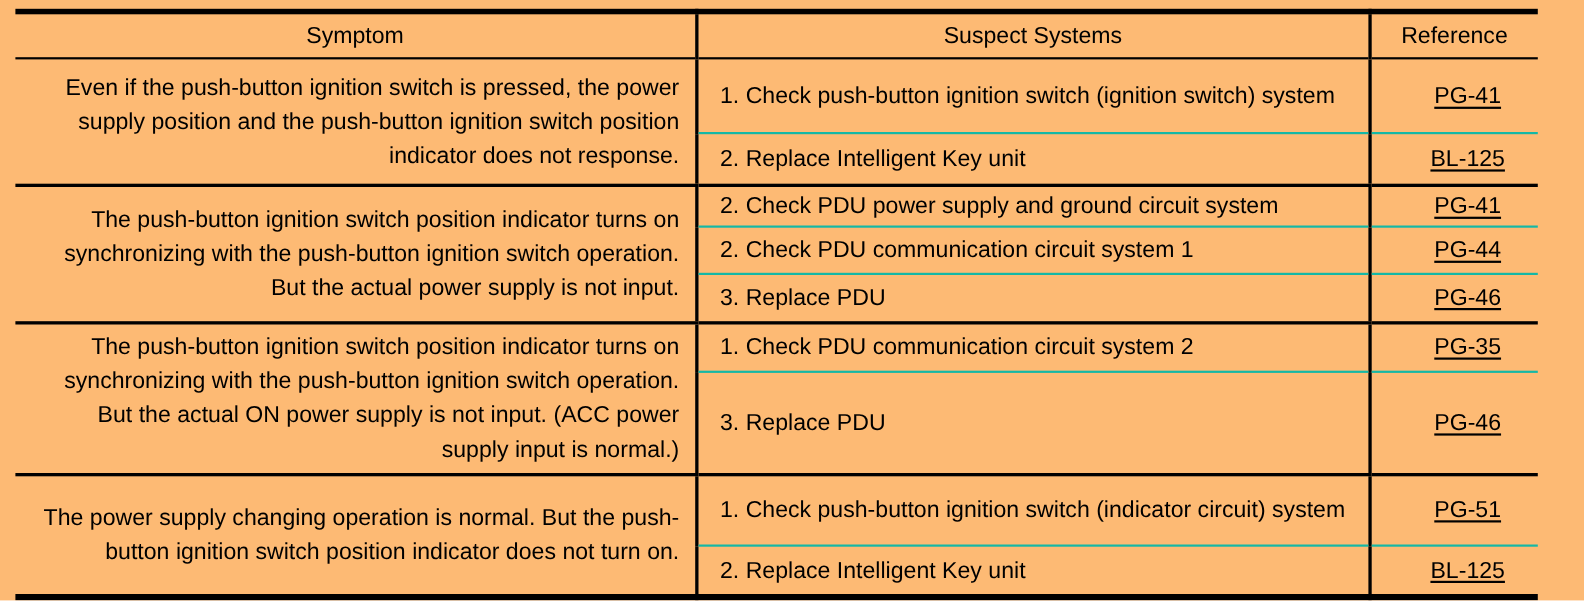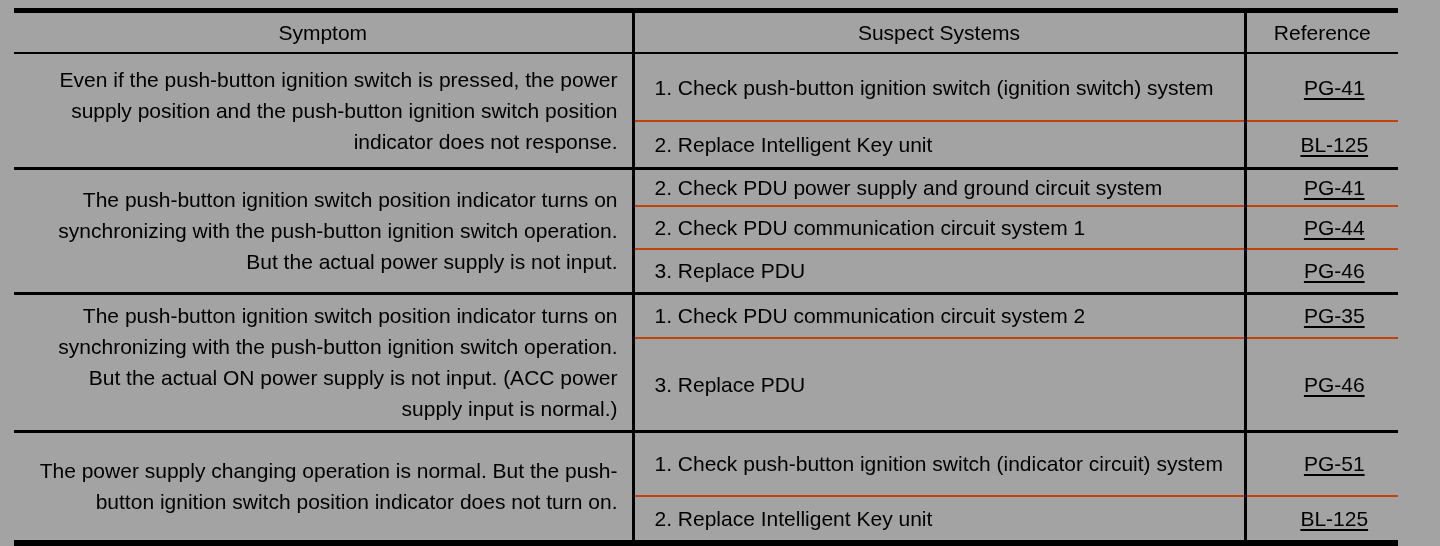--- a/index.html
+++ b/index.html
@@ -6,21 +6,21 @@
     margin: 0;
     padding: 0;
     background: #ffffff;
     font-family: "Liberation Sans", sans-serif;
     color: #000000;
   }
   .page {
     position: relative;
     width: 1440px;
     height: 546px;
-    background: #a3a3a3;
+    background: #fdba74;
     overflow: hidden;
   }
   table.diag {
     position: absolute;
     left: 14px;
     top: 8px;
     width: 1384px;
     border-collapse: collapse;
     table-layout: fixed;
     border-top: 5px solid #000;
@@ -38,21 +38,21 @@
     vertical-align: middle;
     height: 39px;
     border-bottom: 2px solid #000;
     padding: 0 6px;
   }
   th.suspect, td.suspect     { border-left: 3px solid #000; }
   th.reference, td.reference { border-left: 3px solid #000; }
 
   td {
     vertical-align: middle;
-    border-bottom: 2px solid #c2410c;
+    border-bottom: 2px solid #14b8a6;
     padding: 2px 18px;
   }
   td.symptom {
     text-align: right;
     padding-left: 20px;
     padding-right: 14px;
   }
   td.suspect {
     text-align: left;
     padding-left: 20px;

